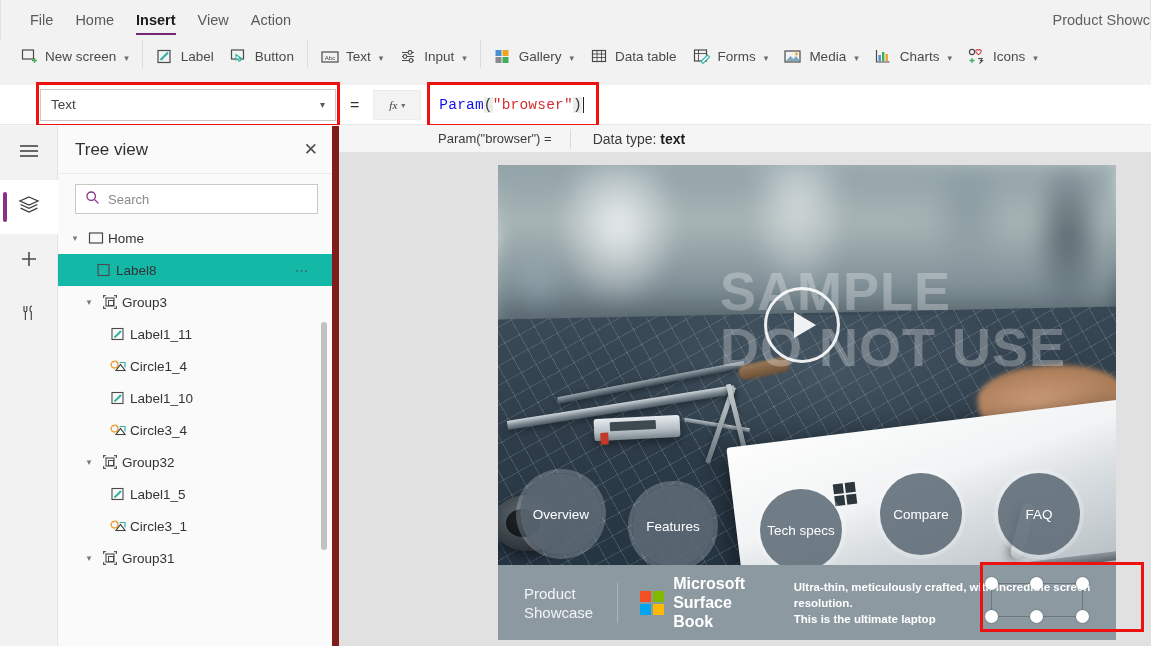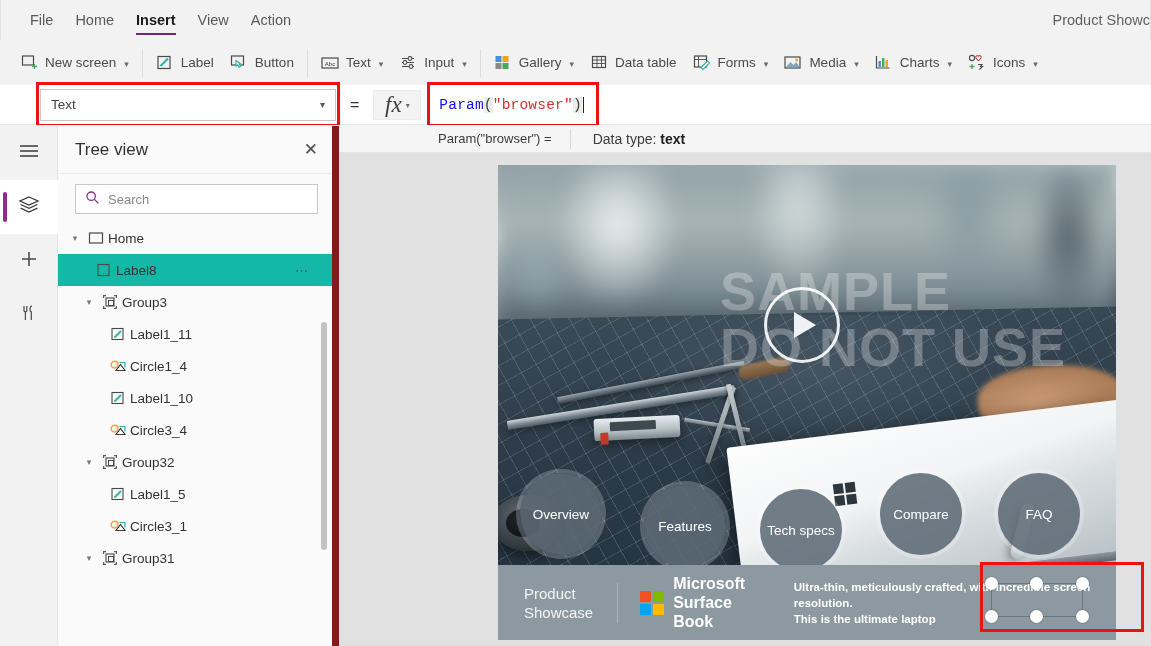--- a/index.html
+++ b/index.html
@@ -27,21 +27,21 @@
     height: 2px; background: #742774;
   }
   .app-title {
     margin-left: auto; font-size: 14.5px; color: #616161;
     padding-right: 0px; white-space: nowrap; overflow: hidden;
   }
 
   
   .ribbon {
     position: absolute; left: 0; top: 40px; width: 1151px; height: 45px;
-    background: #f2f2f2; display: flex; align-items: center; padding-left: 12px;
+    background: #f2f2f2; display: flex; padding-left: 12px;
   }
   .ribbon-sep { width: 1px; height: 28px; background: #dcdcdc; margin: 0 5px; }
   .rb {
     display: flex; align-items: center; gap: 7px;
     padding: 4px 8px; height: 33px; cursor: default; white-space: nowrap;
   }
   .rb-label { font-size: 13.5px; color: #4a4a4a; }
   .chev { font-size: 9px; color: #6b6b6b; margin-left: 1px; transform: translateY(1px); }
   .ico { display: inline-flex; width: 18px; height: 18px; align-items: center; justify-content: center; }
 
@@ -62,21 +62,21 @@
   .prop-select .dd { margin-left: auto; font-size: 10px; color: #5a5a5a; }
   .redbox {
     position: absolute; border: 3px solid #ee1111; pointer-events: none;
   }
   .eq { font-size: 16px; color: #333; margin: 0 14px 0 14px; }
   .fx-btn {
     width: 48px; height: 30px; background: #f3f3f3; border: 1px solid #ececec;
     display: flex; align-items: center; justify-content: center; gap: 3px;
     cursor: default;
   }
-  .fx-btn .fxg { font-family: "Liberation Serif", serif; font-style: italic; font-size: 23px; color: #3c3c3c; }
+  .fx-btn .fxg { font-family: "Liberation Serif", serif; font-style: italic; font-size: 11px; color: #3c3c3c; }
   .fx-btn .chev { font-size: 8px; }
   .formula-wrap { position: relative; margin-left: 10px; flex: 1; height: 32px; }
   .formula-input {
     height: 32px; display: flex; align-items: center; padding-left: 8px;
     font-family: "Liberation Mono", monospace; font-size: 14.5px;
     letter-spacing: .2px; background: #fff;
   }
   .tok-fn { color: #1010ee; }
   .tok-paren { color: #3a3a3a; background: #e9eee9; }
   .tok-str { color: #d03030; }
@@ -781,21 +781,21 @@
           <div>SAMPLE</div>
           <div>DO NOT USE</div>
         </div>
         <div class="playbtn"></div>
       </div>
 
       <div class="navrow">
         <div class="navcircle" style="left:22px; top:10px;">
           <span>Overview</span>
         </div>
-        <div class="navcircle" style="left:146px; top:22px;">
+        <div class="navcircle" style="left:134px; top:22px;">
           <span>Features</span>
         </div>
         <div class="navcircle" style="left:262px; top:26px;">
           <span>Tech specs</span>
         </div>
         <div class="navcircle" style="left:382px; top:10px;">
           <span>Compare</span>
         </div>
         <div class="navcircle" style="left:500px; top:10px;">
           <span>FAQ</span>

